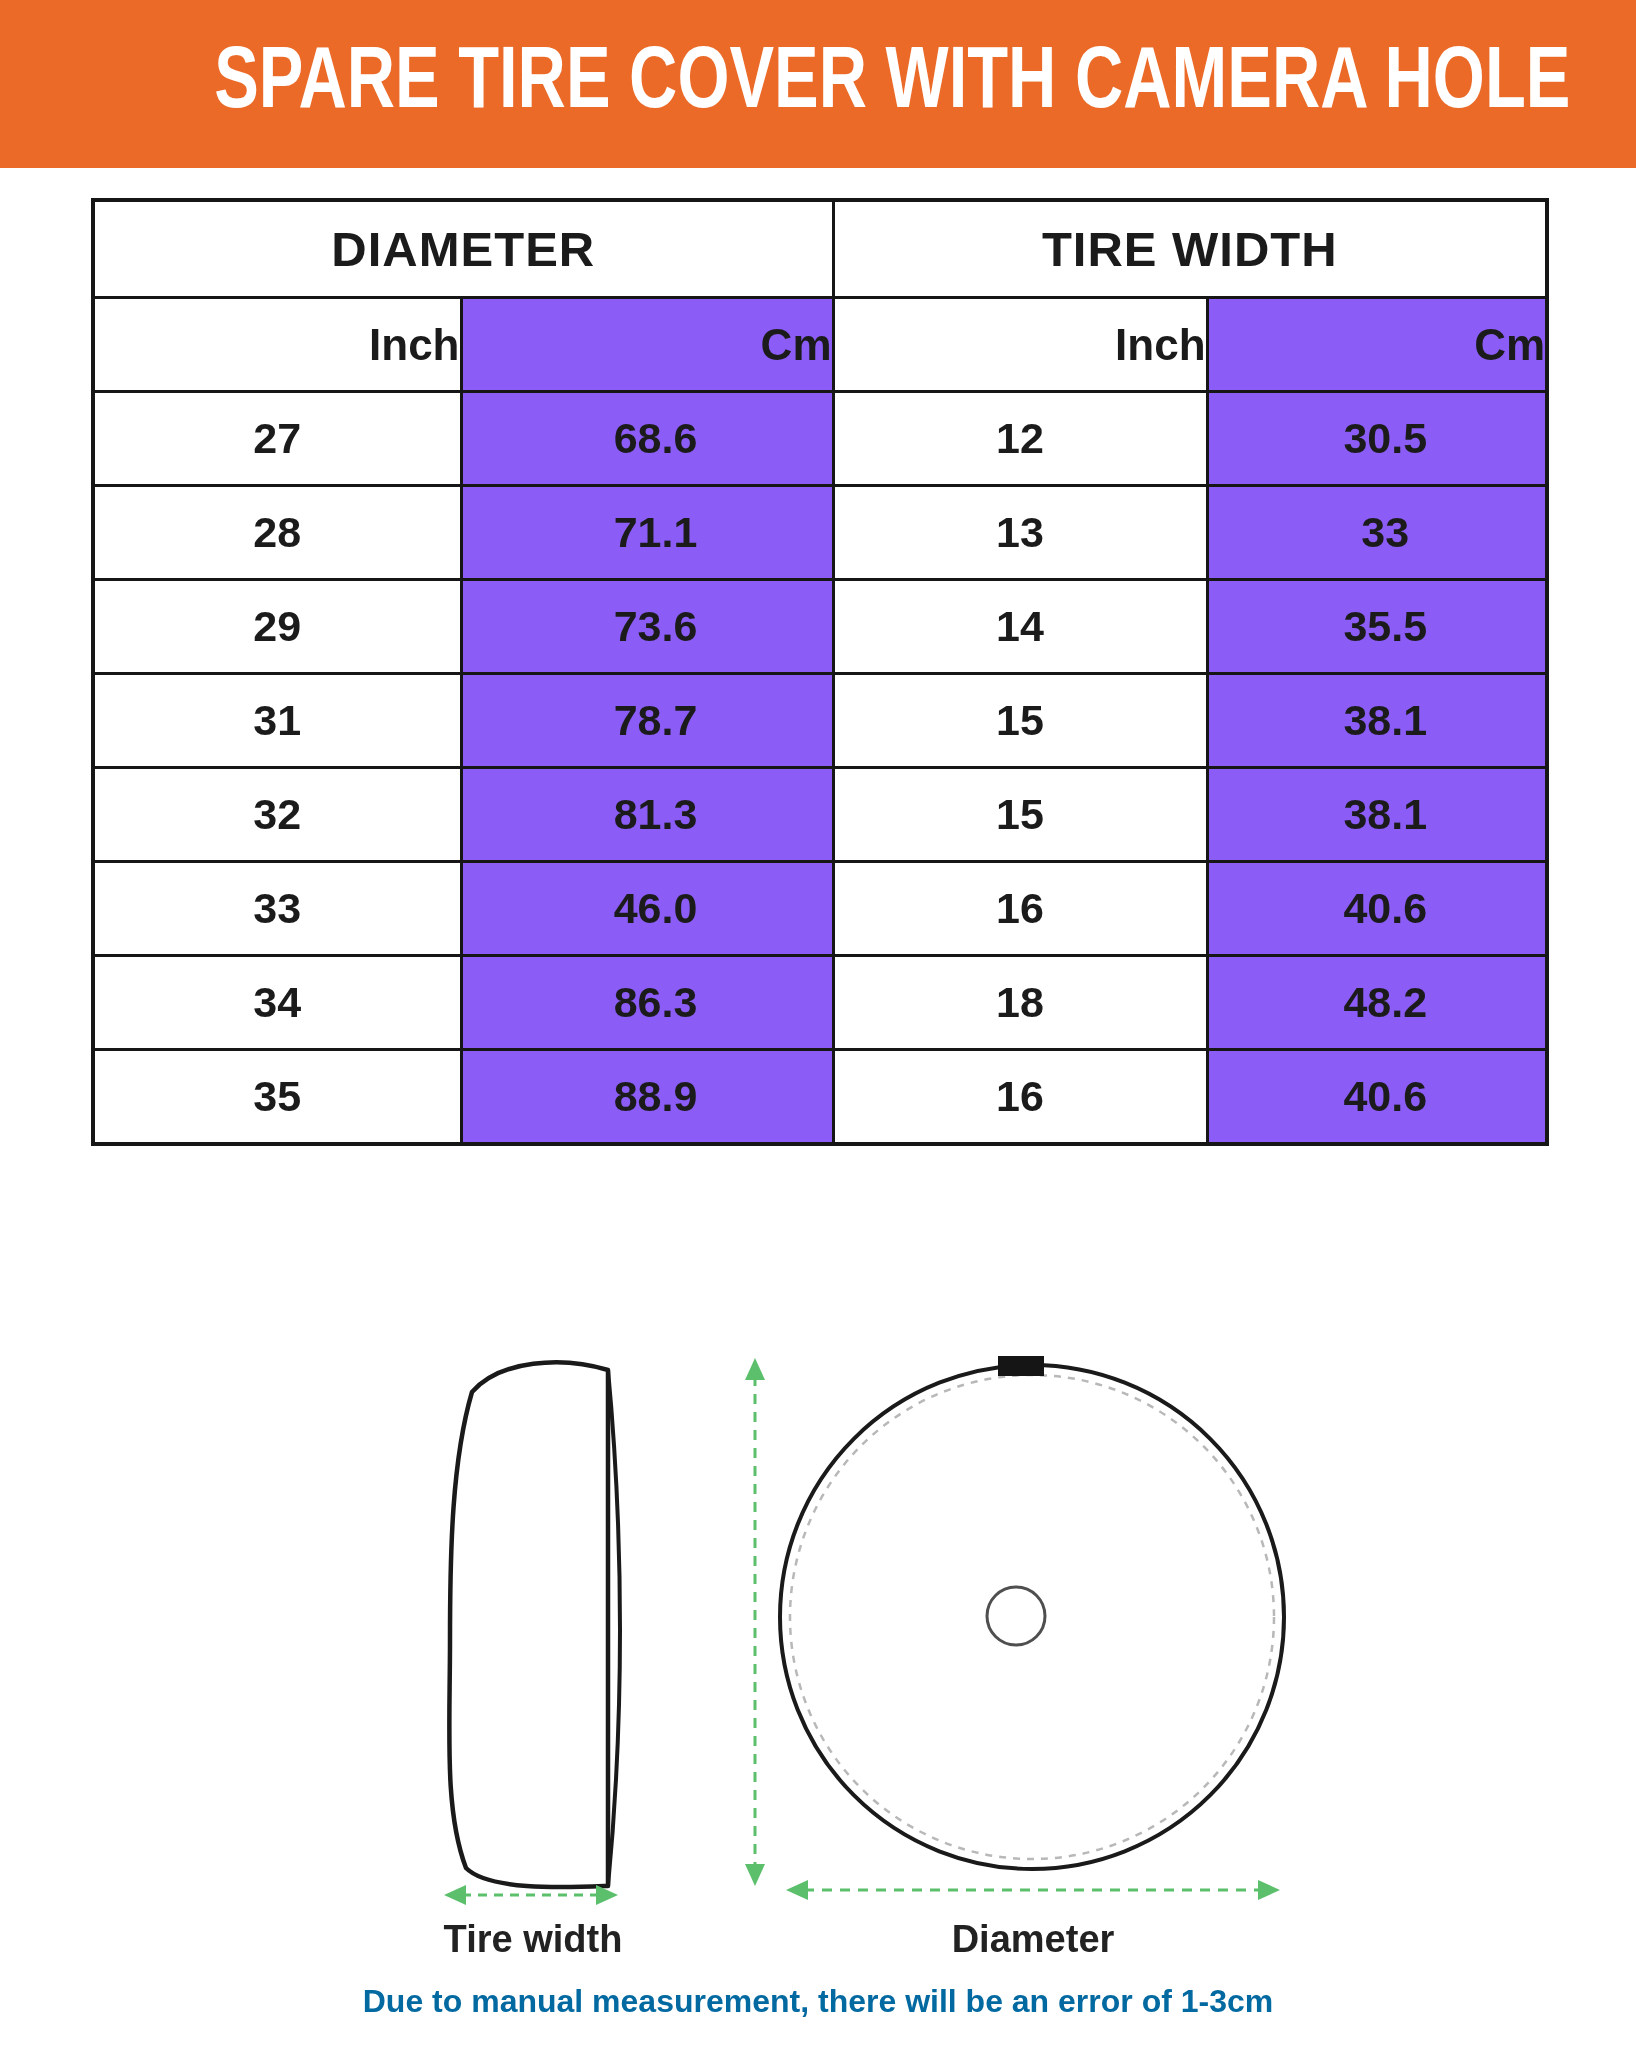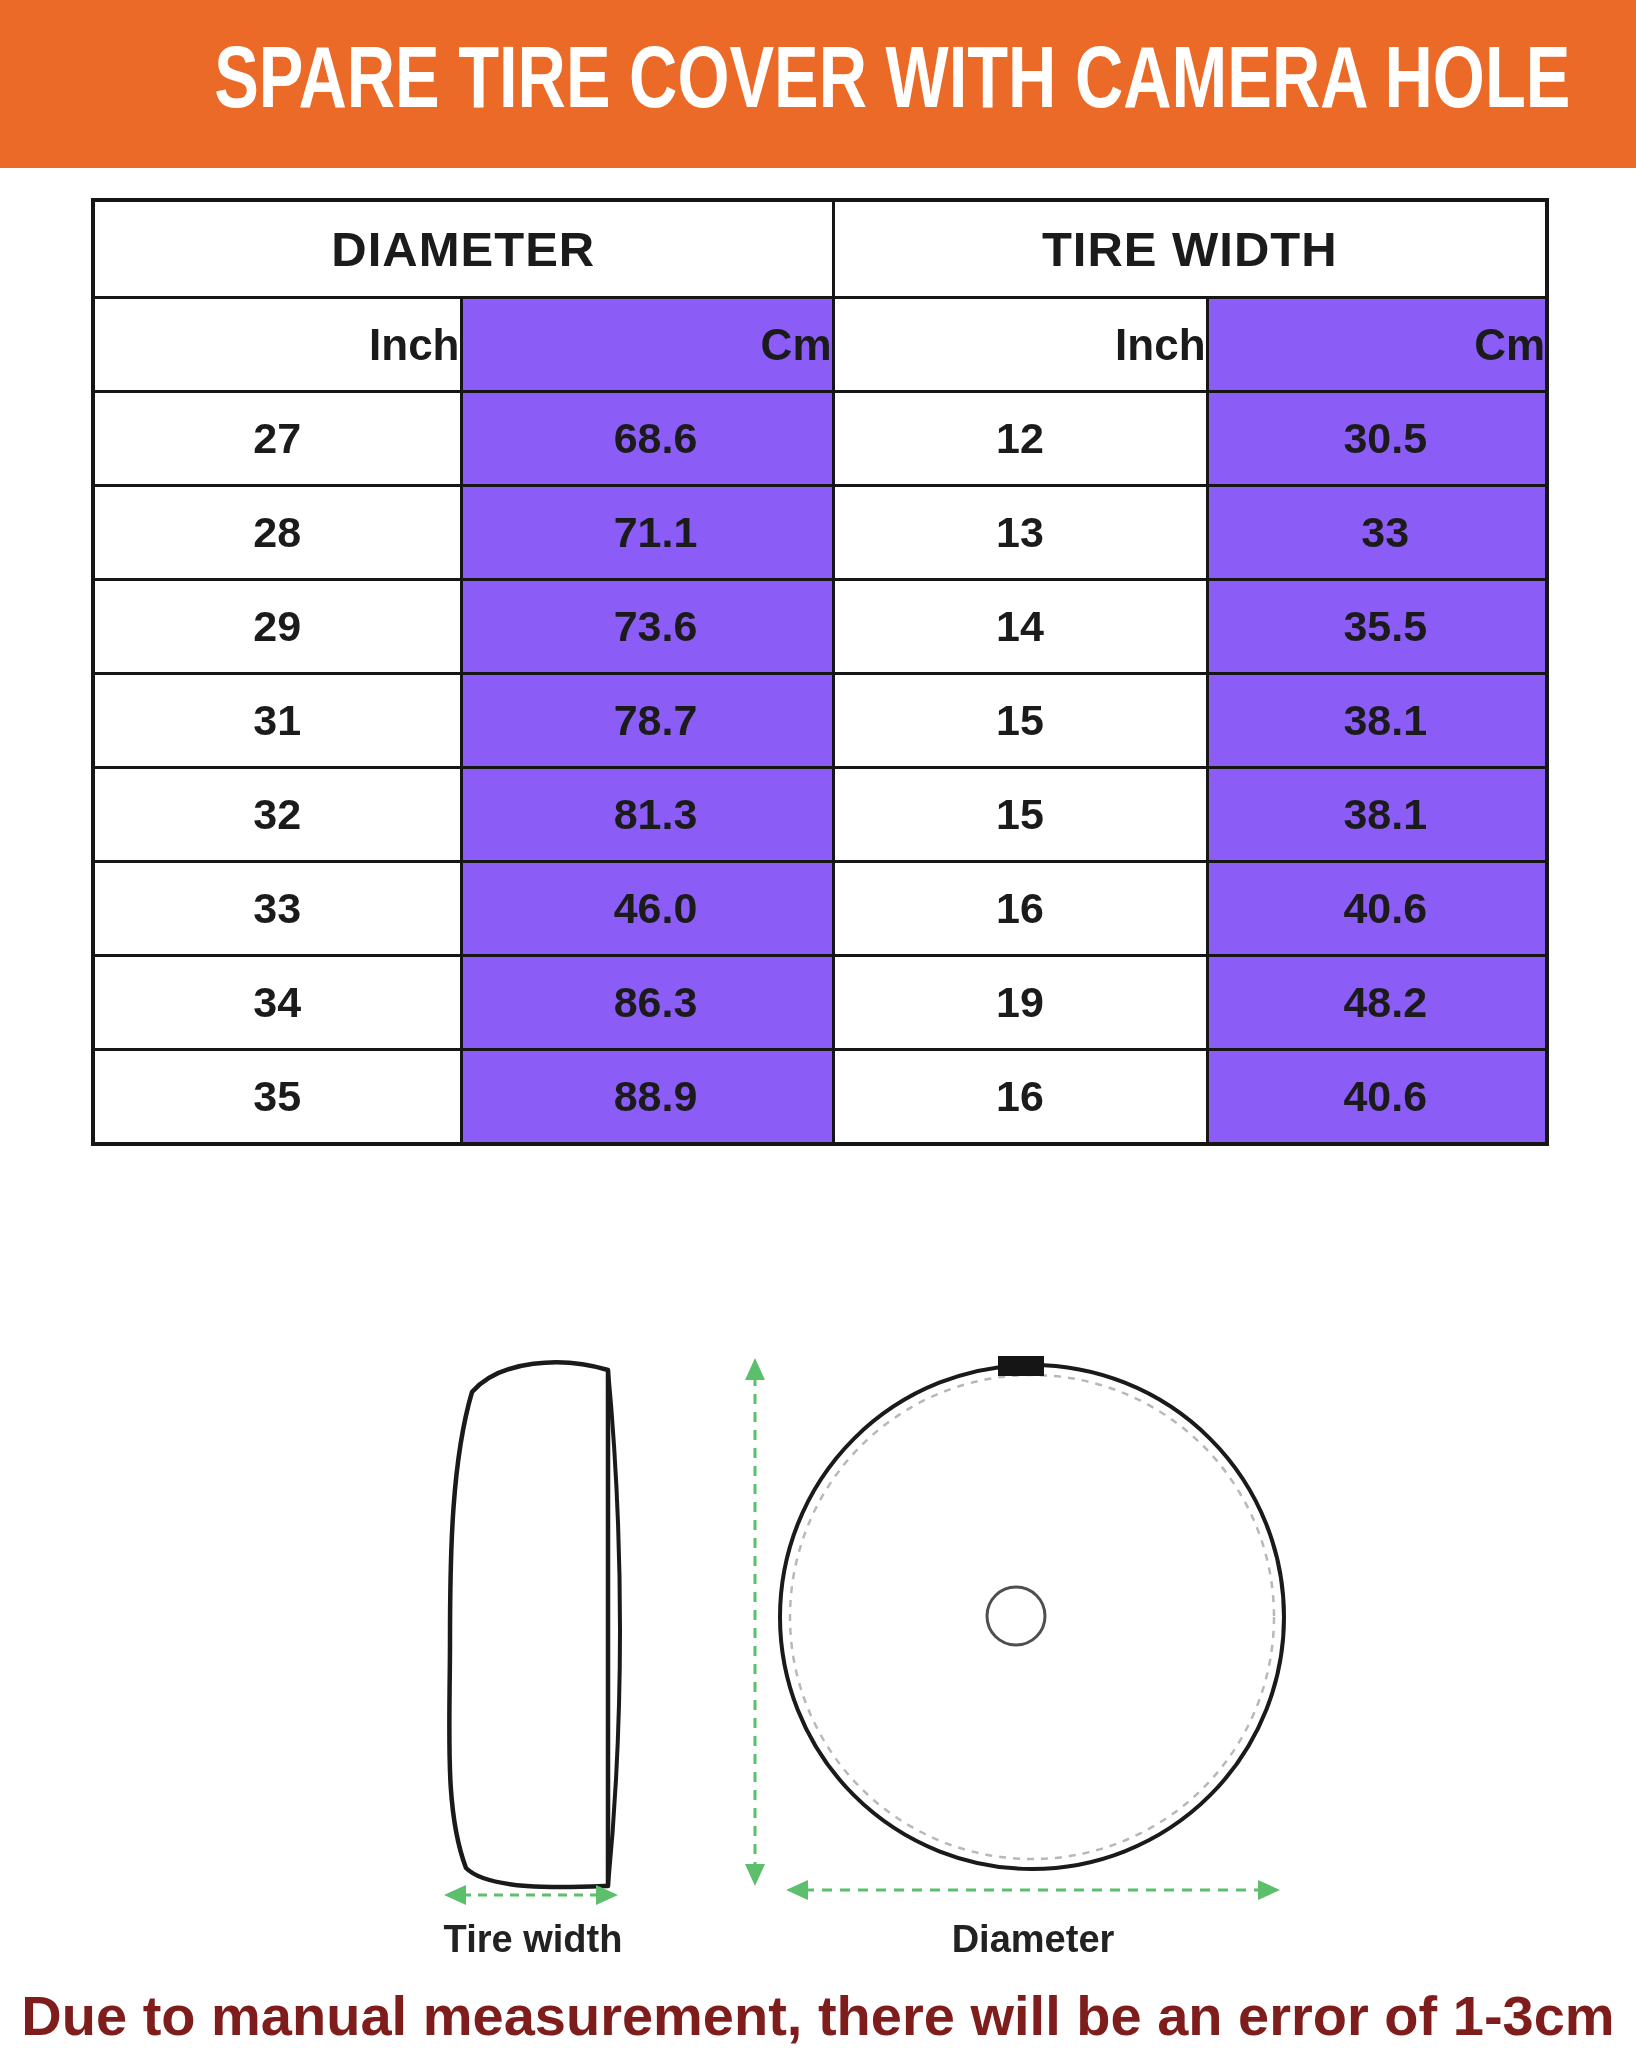--- a/index.html
+++ b/index.html
@@ -46,21 +46,21 @@
   .size-table .shade{background:#8b5cf6;padding-left:17px;}
   
   .diagram-label{
     position:absolute;width:320px;top:1918px;
     text-align:center;font-size:38px;font-weight:700;color:#222222;
   }
   #label-tire-width{left:373px;}
   #label-diameter{left:873px;}
   .footnote{
     position:absolute;left:0;top:1983px;width:1636px;
-    text-align:center;font-size:56px;font-weight:700;color:#7f1d1d;
+    text-align:center;font-size:32px;font-weight:700;color:#0369a1;
   }
   svg{position:absolute;left:0;top:1330px;}
 </style>
 </head>
 <body>
 
 <div class="banner">
   <div class="banner-title">SPARE TIRE COVER WITH CAMERA HOLE</div>
 </div>
 
@@ -114,21 +114,21 @@
   </tr>
   <tr>
     <td>33</td>
     <td class="shade">46.0</td>
     <td>16</td>
     <td class="shade">40.6</td>
   </tr>
   <tr>
     <td>34</td>
     <td class="shade">86.3</td>
-    <td>19</td>
+    <td>18</td>
     <td class="shade">48.2</td>
   </tr>
   <tr>
     <td>35</td>
     <td class="shade">88.9</td>
     <td>16</td>
     <td class="shade">40.6</td>
   </tr>
 </tbody>
   </table>

